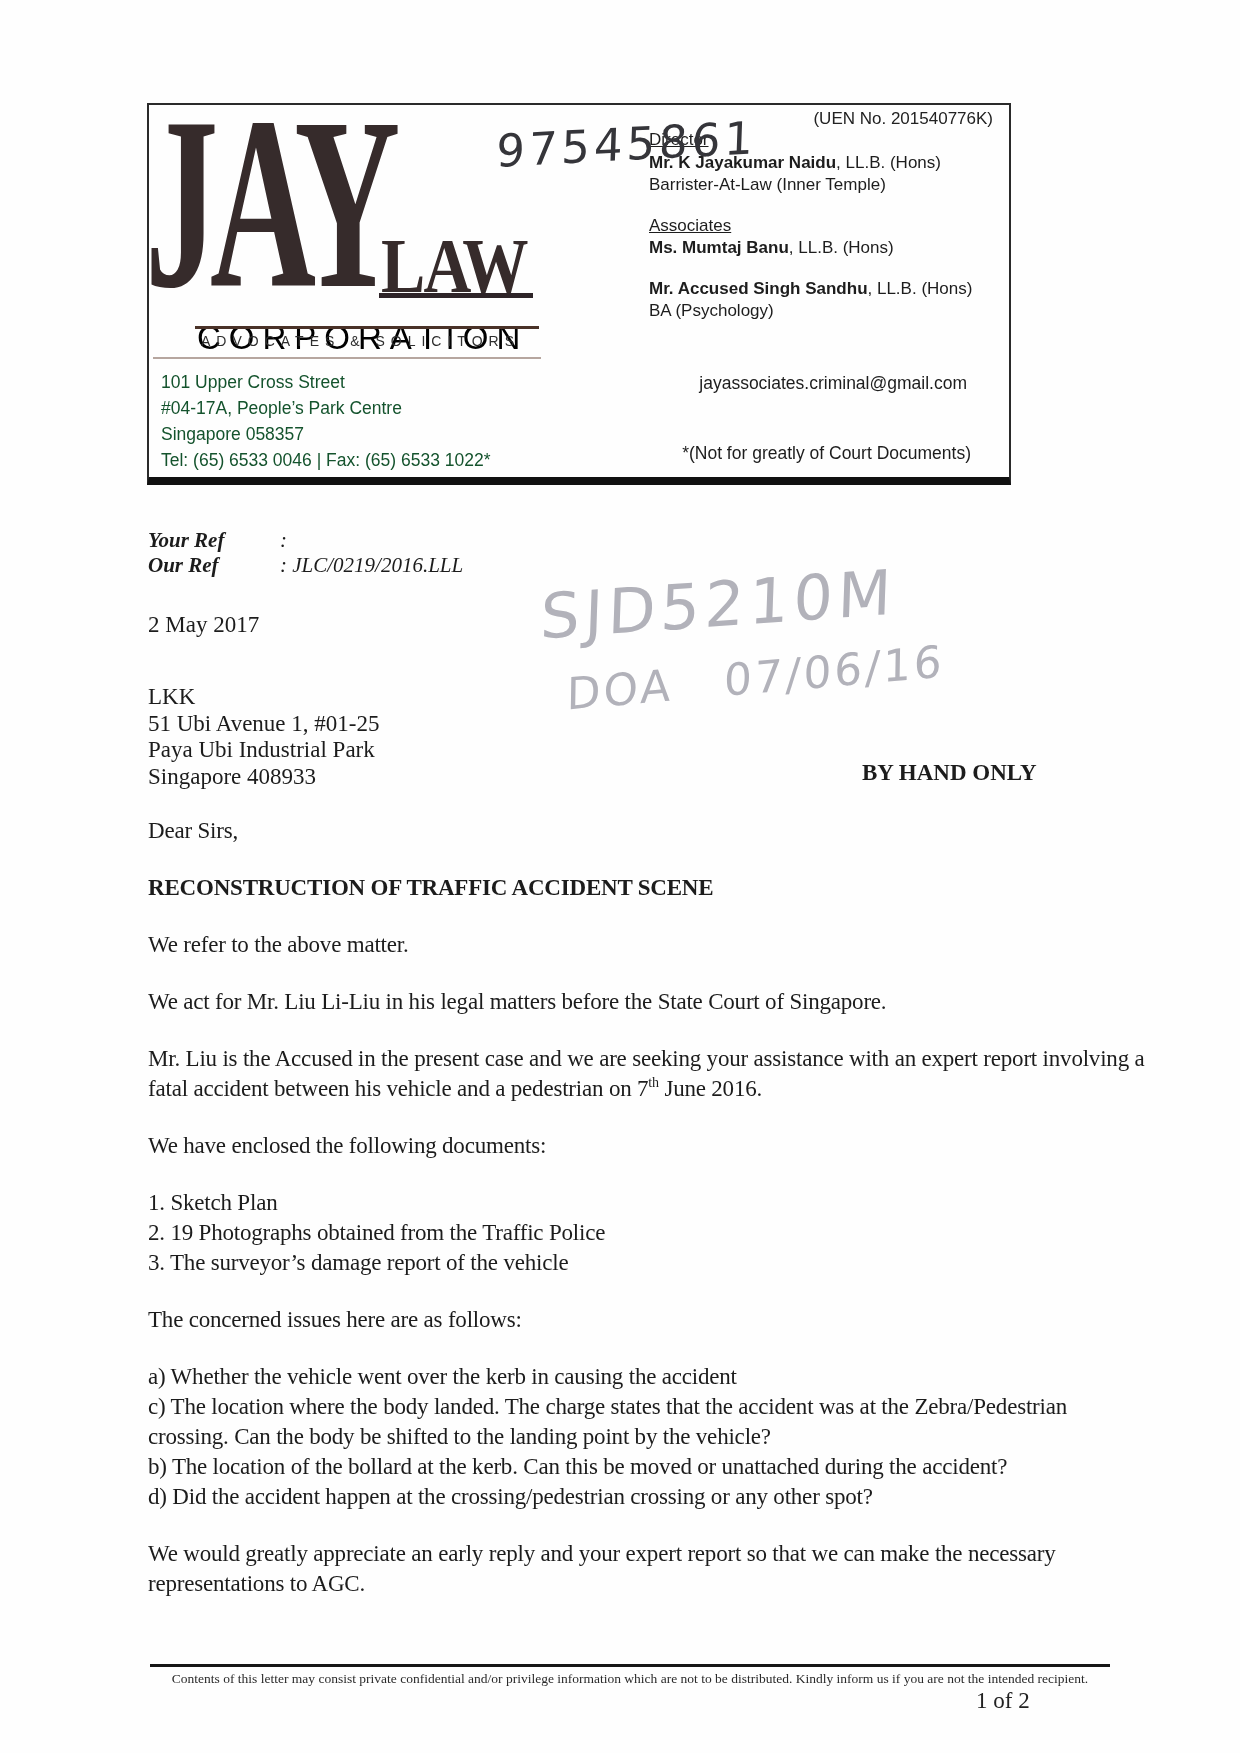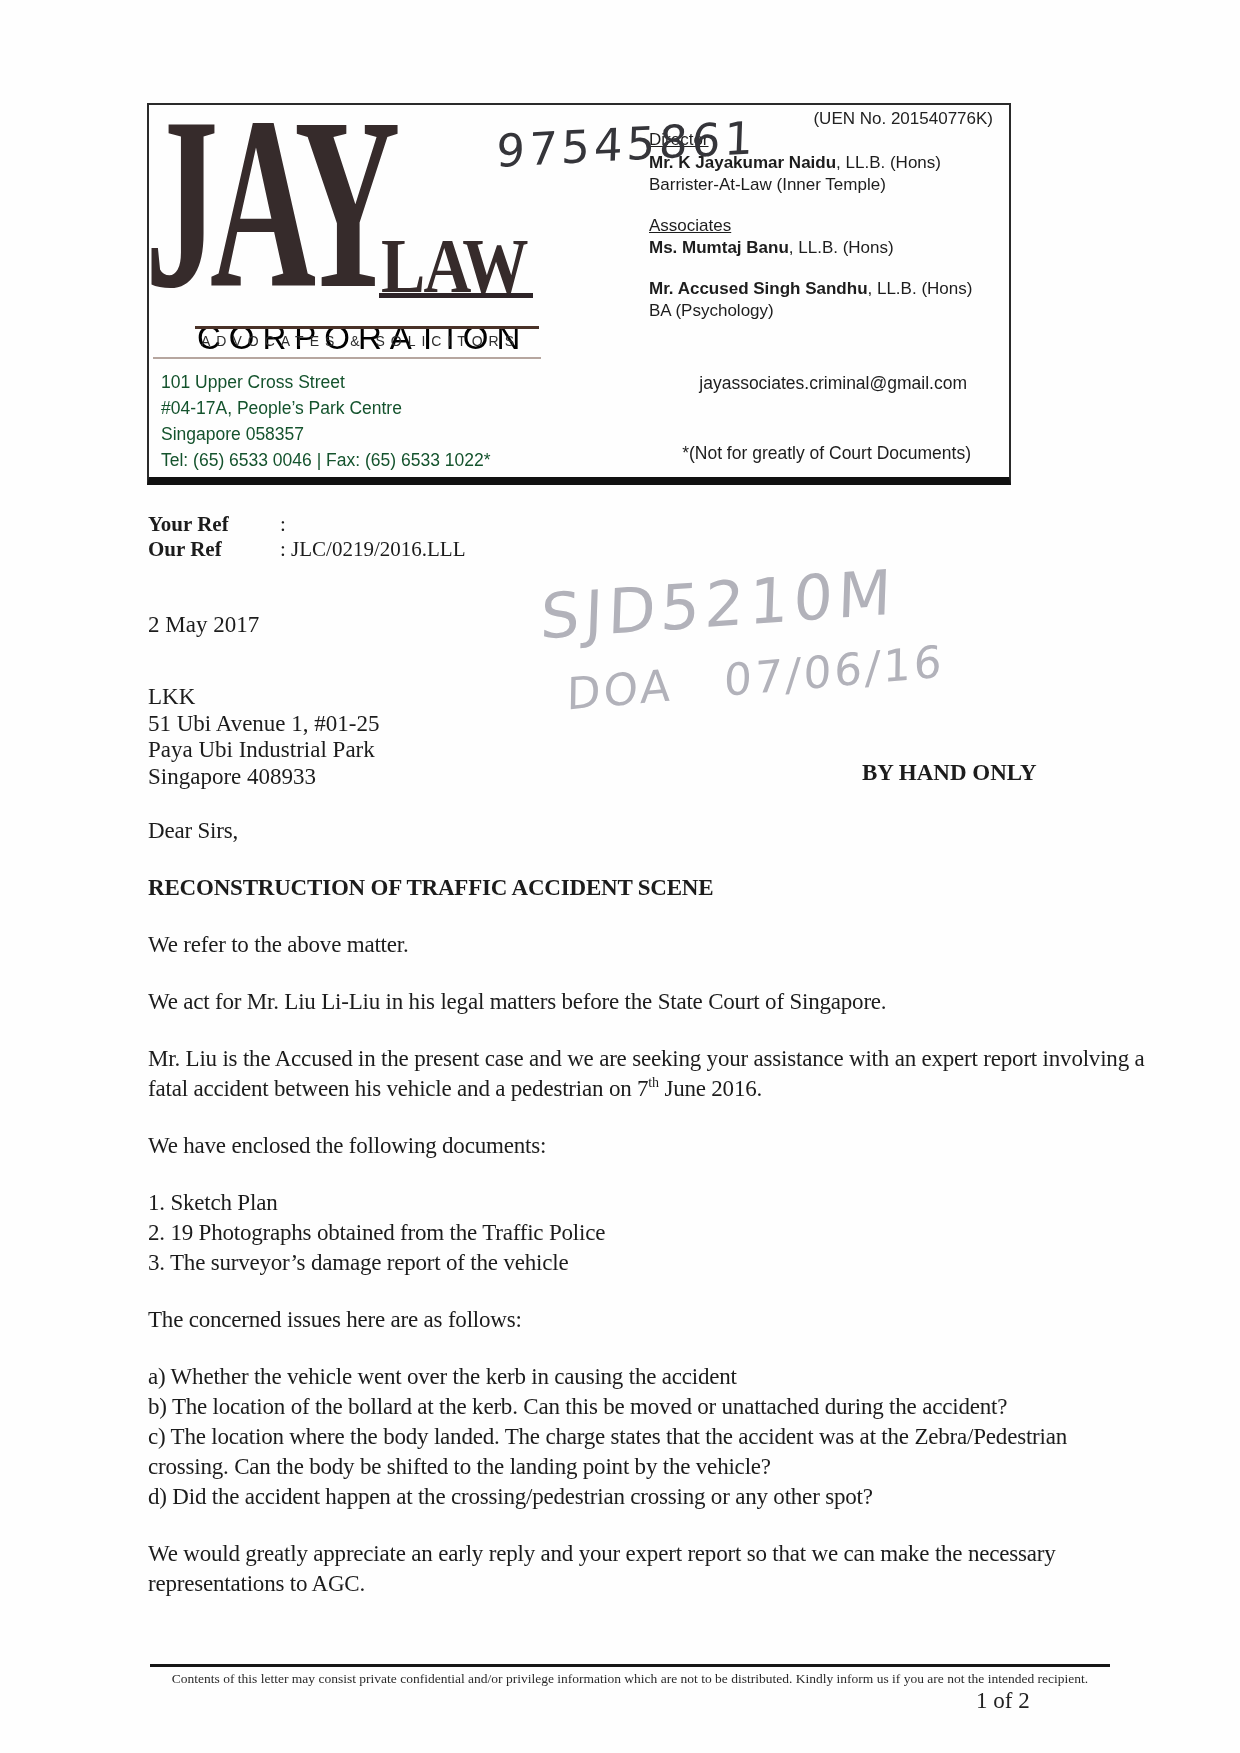--- a/index.html
+++ b/index.html
@@ -67,21 +67,21 @@
   }
   .hw-case {
     position:absolute; left:540px; top:568px; font-size:62px; letter-spacing:5px;
     color:#b2b2ba; transform:rotate(-4deg) skewX(-6deg);
   }
   .hw-doa {
     position:absolute; left:566px; top:652px; font-size:44px; letter-spacing:3px;
     color:#b2b2ba; transform:rotate(-5deg) skewX(-6deg);
   }
   
-  .refs { position:absolute; left:148px; top:512px; font-size:21px; line-height:25px; }
+  .refs { position:absolute; left:148px; top:528px; font-size:21px; line-height:25px;font-style:italic; }
   .ref-row { display:flex; }
   .ref-label { font-weight:bold; width:132px; }
   
   .date { position:absolute; left:148px; top:612px; font-size:23px; }
   .recipient { position:absolute; left:148px; top:684px; font-size:23px; line-height:26.5px; }
   .delivery { position:absolute; left:862px; top:760px; font-size:23px; font-weight:bold; }
   
   .body {
     position:absolute; left:148px; top:816px; width:1002px;
     font-size:23px; line-height:30px; letter-spacing:-0.2px;
@@ -179,22 +179,22 @@
     <div class="gap-after">
       <div>1. Sketch Plan</div>
       <div>2. 19 Photographs obtained from the Traffic Police</div>
       <div>3. The surveyor’s damage report of the vehicle</div>
     </div>
 
     <p>The concerned issues here are as follows:</p>
 
     <div class="gap-after">
       <div>a) Whether the vehicle went over the kerb in causing the accident</div>
+      <div>c) The location where the body landed. The charge states that the accident was at the Zebra/Pedestrian crossing. Can the body be shifted to the landing point by the vehicle?</div>
       <div>b) The location of the bollard at the kerb. Can this be moved or unattached during the accident?</div>
-      <div>c) The location where the body landed. The charge states that the accident was at the Zebra/Pedestrian crossing. Can the body be shifted to the landing point by the vehicle?</div>
       <div>d) Did the accident happen at the crossing/pedestrian crossing or any other spot?</div>
     </div>
 
     <p>We would greatly appreciate an early reply and your expert report so that we can make the necessary representations to AGC.</p>
   </div>
 
   <div class="foot-rule"></div>
   <div class="foot-disclaimer">Contents of this letter may consist private confidential and/or privilege information which are not to be distributed. Kindly inform us if you are not the intended recipient.</div>
   <div class="foot-page">1 of 2</div>
 

